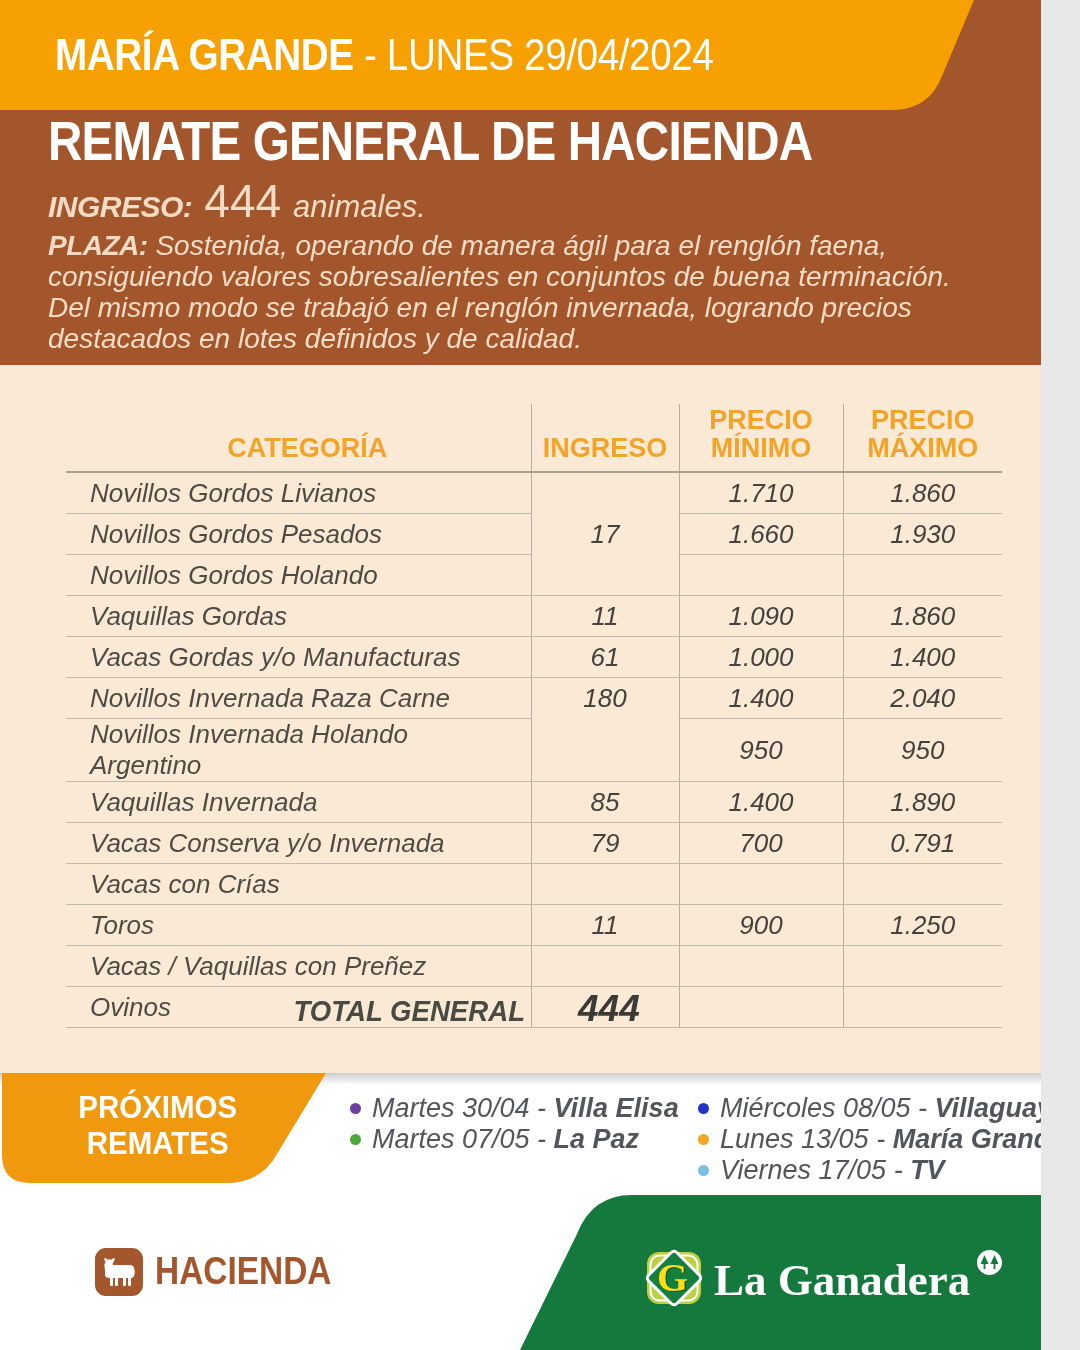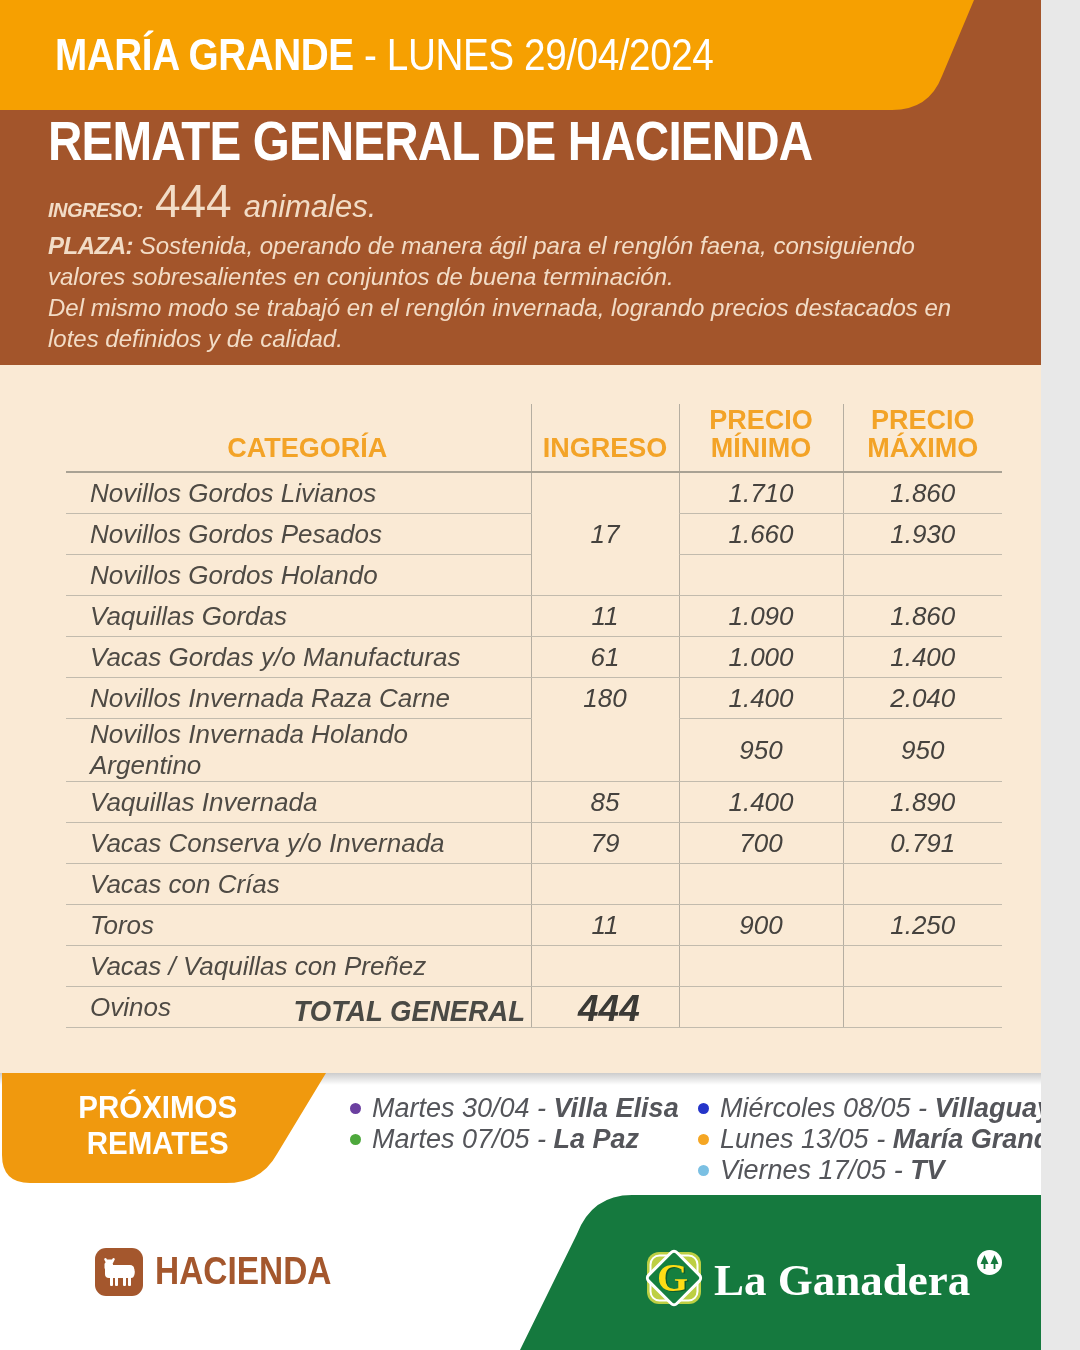--- a/index.html
+++ b/index.html
@@ -12,25 +12,25 @@
   .banner-svg{left:0;top:0;}
   .banner-title{left:55px;top:30px;white-space:nowrap;color:#fff;
       font-size:44px;transform:scaleX(.88);transform-origin:left top;letter-spacing:-.5px;}
   .banner-title .loc{font-weight:900;}
   .banner-title .date{font-weight:400;}
 
   .main-title{left:48px;top:108px;white-space:nowrap;color:#fff;font-size:56px;font-weight:900;
       transform:scaleX(.85);transform-origin:left top;letter-spacing:-1px;}
 
   .ingreso-line{left:48px;top:174px;display:flex;align-items:baseline;gap:12px;color:#f2dcc6;}
-  .ingreso-label{font-size:20px;font-weight:800;font-style:italic;letter-spacing:-.5px;}
+  .ingreso-label{font-size:30px;font-weight:800;font-style:italic;letter-spacing:-.5px;}
   .ingreso-value{font-size:46px;font-weight:400;}
   .ingreso-suffix{font-size:31px;font-style:italic;text-align:right;}
 
-  .plaza{left:48px;top:230px;width:935px;color:#f2dcc6;font-size:24px;font-style:italic;
+  .plaza{left:48px;top:230px;width:935px;color:#f2dcc6;font-size:28px;font-style:italic;
       line-height:31px;}
   .plaza .lbl{font-weight:800;letter-spacing:-.5px;}
   .plaza p{margin:0;}
 
   
   .cream-block{left:0;top:365px;width:1080px;height:708px;background:#faead5;}
   .tbl-wrap{left:66px;top:404px;}
   table.remate{border-collapse:collapse;table-layout:fixed;width:936px;}
   table.remate col.c1{width:465px;} table.remate col.c2{width:148px;}
   table.remate col.c3{width:164px;} table.remate col.c4{width:159px;}

